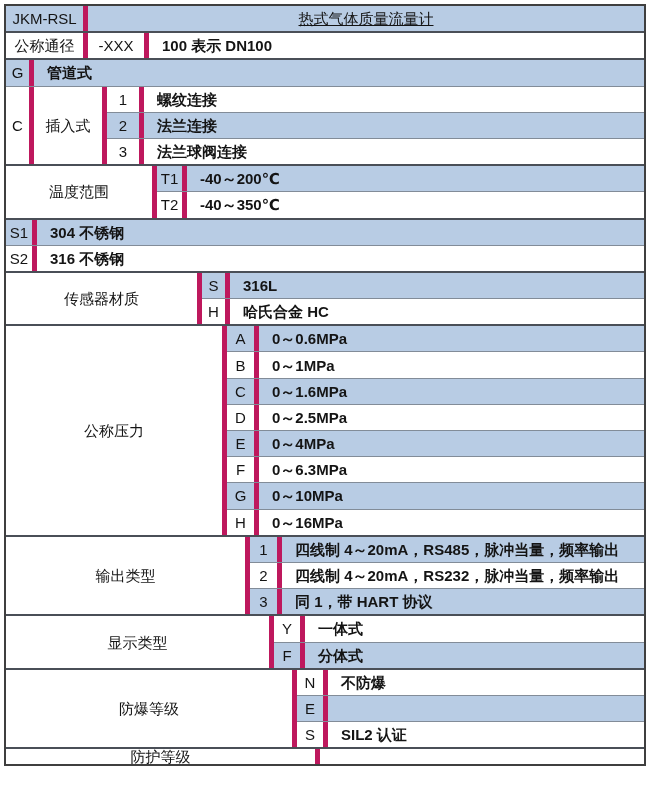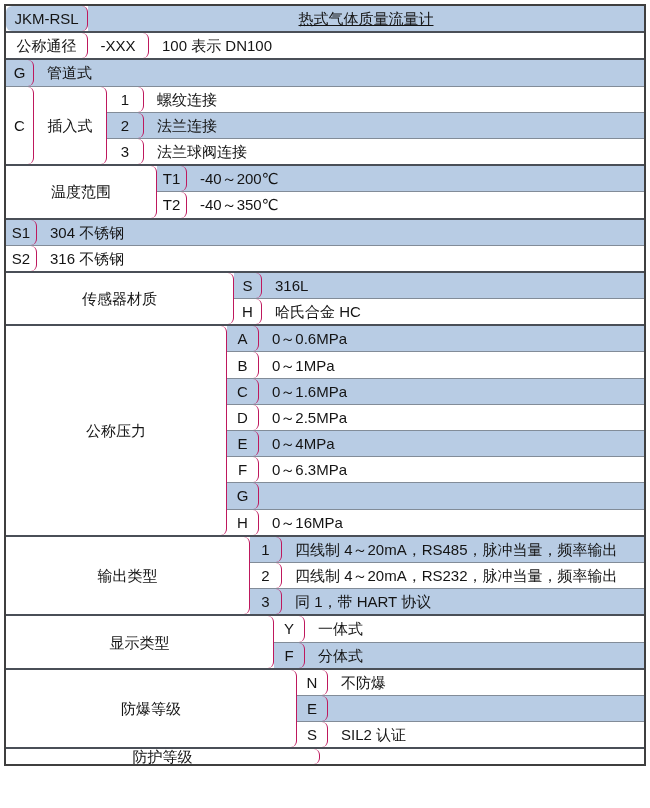--- a/index.html
+++ b/index.html
@@ -12,27 +12,27 @@
   .spec-table {
     margin:4px; border:2px solid #3f3f3f; background:#ffffff;
   }
   .sec { display:flex; align-items:stretch; }
   .sec + .sec { border-top:2px solid #4a4f57; }
   .cell {
     display:flex; align-items:center; justify-content:center;
     box-sizing:border-box; font-size:15px; line-height:1;
     white-space:nowrap; overflow:hidden;
   }
-  .vr { border-right:1px solid #be185d;border-radius:6px; }
+  .vr { border-right:5px solid #be185d; }
   .rows { flex:1; display:flex; flex-direction:column; min-width:0; }
   .rows > * + * { border-top:1px solid #828c98; }
   .row { display:flex; height:25.2px; }
   .row.grp { height:auto; }
   .h25 { height:25.2px; }
-  .desc { flex:1; justify-content:flex-start; padding-left:13px; }
+  .desc { flex:1; justify-content:flex-start; padding-left:13px;font-weight:bold; }
   .blue { background:#b8cce4; }
   .title-cell { flex:1;text-decoration:underline; }
 </style>
 </head>
 <body>
 
 <div class="spec-table">
 
   <div class="sec h25">
     <div class="cell vr blue" style="width:82px">JKM-RSL</div>
@@ -93,21 +93,21 @@
         <div class="cell desc">304 不锈钢</div>
       </div>
       <div class="row">
         <div class="cell vr" style="width:31px">S2</div>
         <div class="cell desc">316 不锈钢</div>
       </div>
     </div>
   </div>
 
   <div class="sec">
-    <div class="cell vr" style="width:228px">传感器材质</div>
+    <div class="cell vr" style="width:196px">传感器材质</div>
     <div class="rows">
       <div class="row blue">
         <div class="cell vr" style="width:28px">S</div>
         <div class="cell desc">316L</div>
       </div>
       <div class="row">
         <div class="cell vr" style="width:28px">H</div>
         <div class="cell desc">哈氏合金 HC</div>
       </div>
     </div>
@@ -135,20 +135,21 @@
       <div class="row blue">
         <div class="cell vr" style="width:32px">E</div>
         <div class="cell desc">0～4MPa</div>
       </div>
       <div class="row">
         <div class="cell vr" style="width:32px">F</div>
         <div class="cell desc">0～6.3MPa</div>
       </div>
       <div class="row blue">
         <div class="cell vr" style="width:32px">G</div>
+        <div class="cell desc">0～10MPa</div>
       </div>
       <div class="row">
         <div class="cell vr" style="width:32px">H</div>
         <div class="cell desc">0～16MPa</div>
       </div>
     </div>
   </div>
 
   <div class="sec">
     <div class="cell vr" style="width:244px">输出类型</div>

